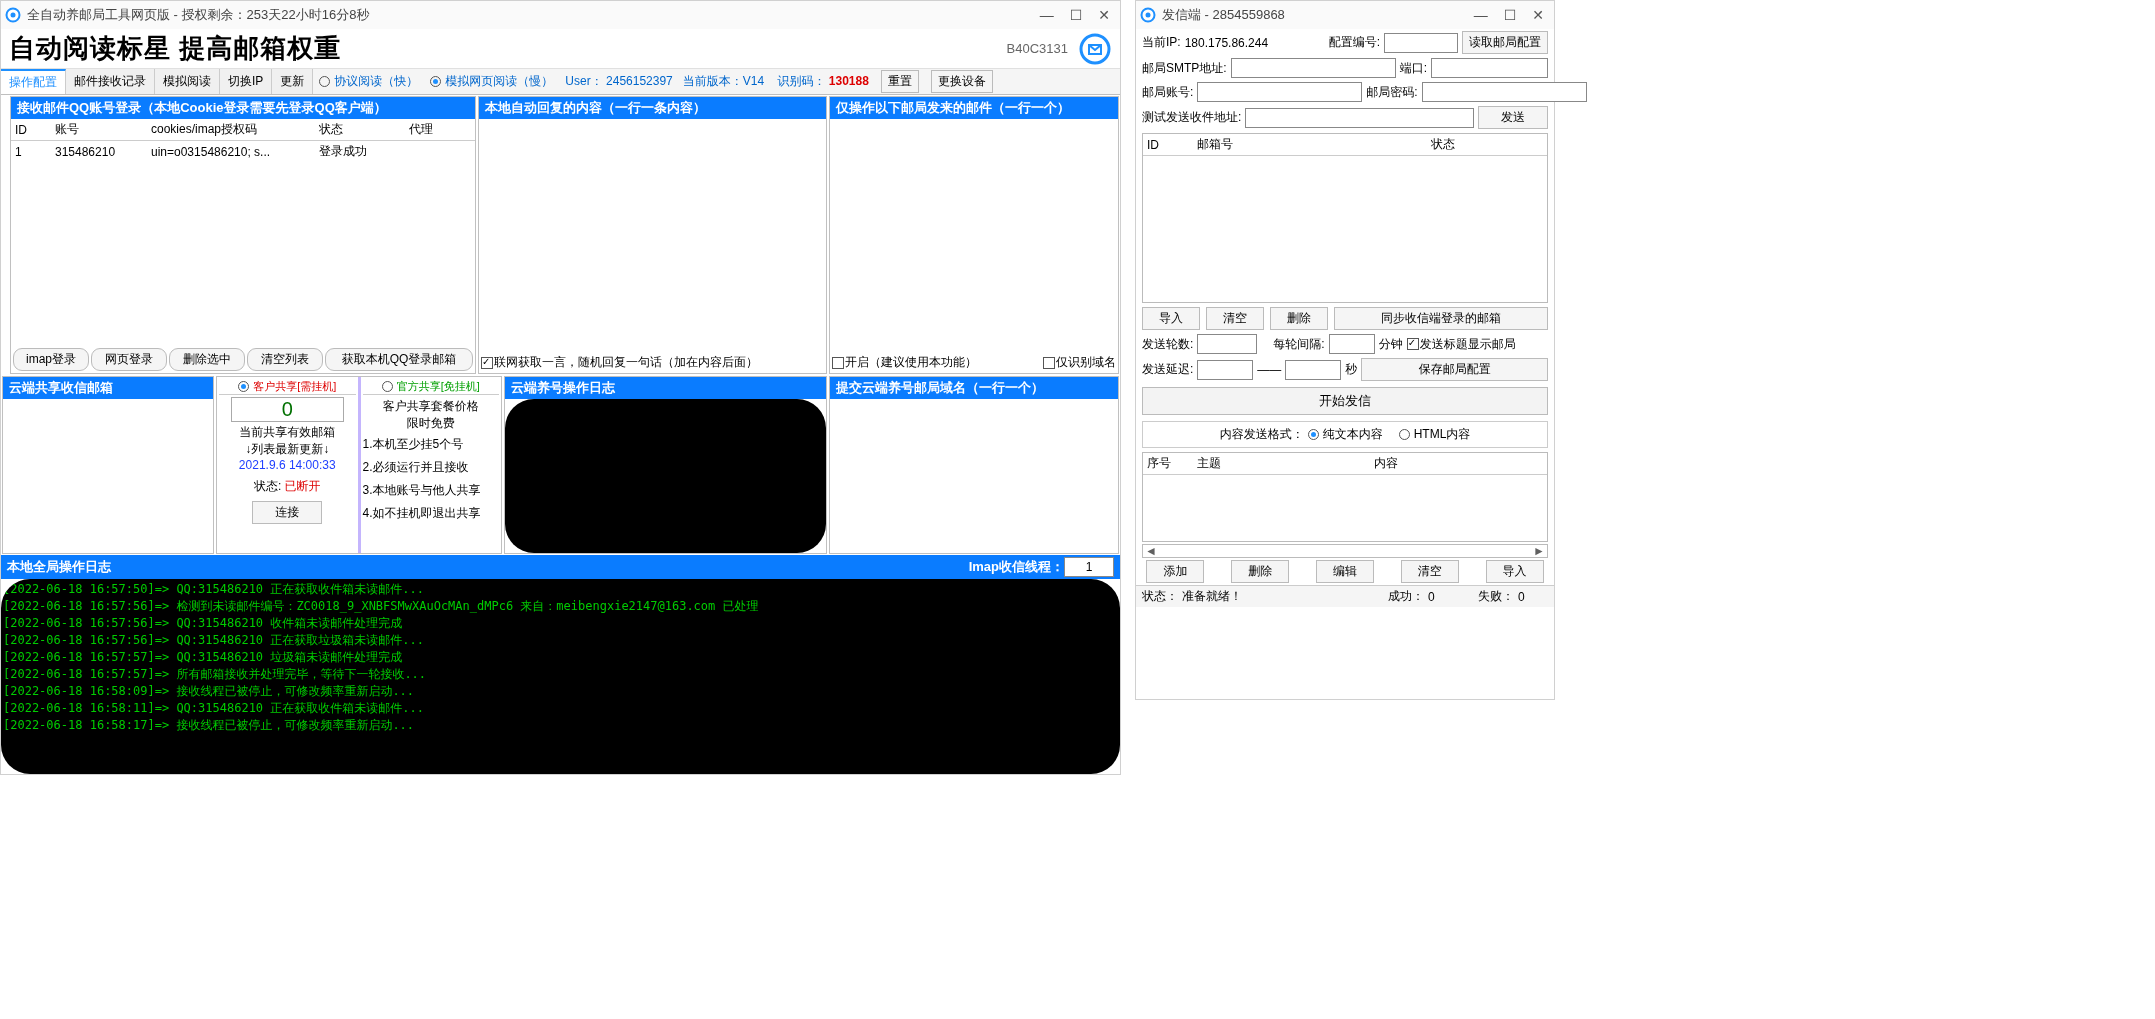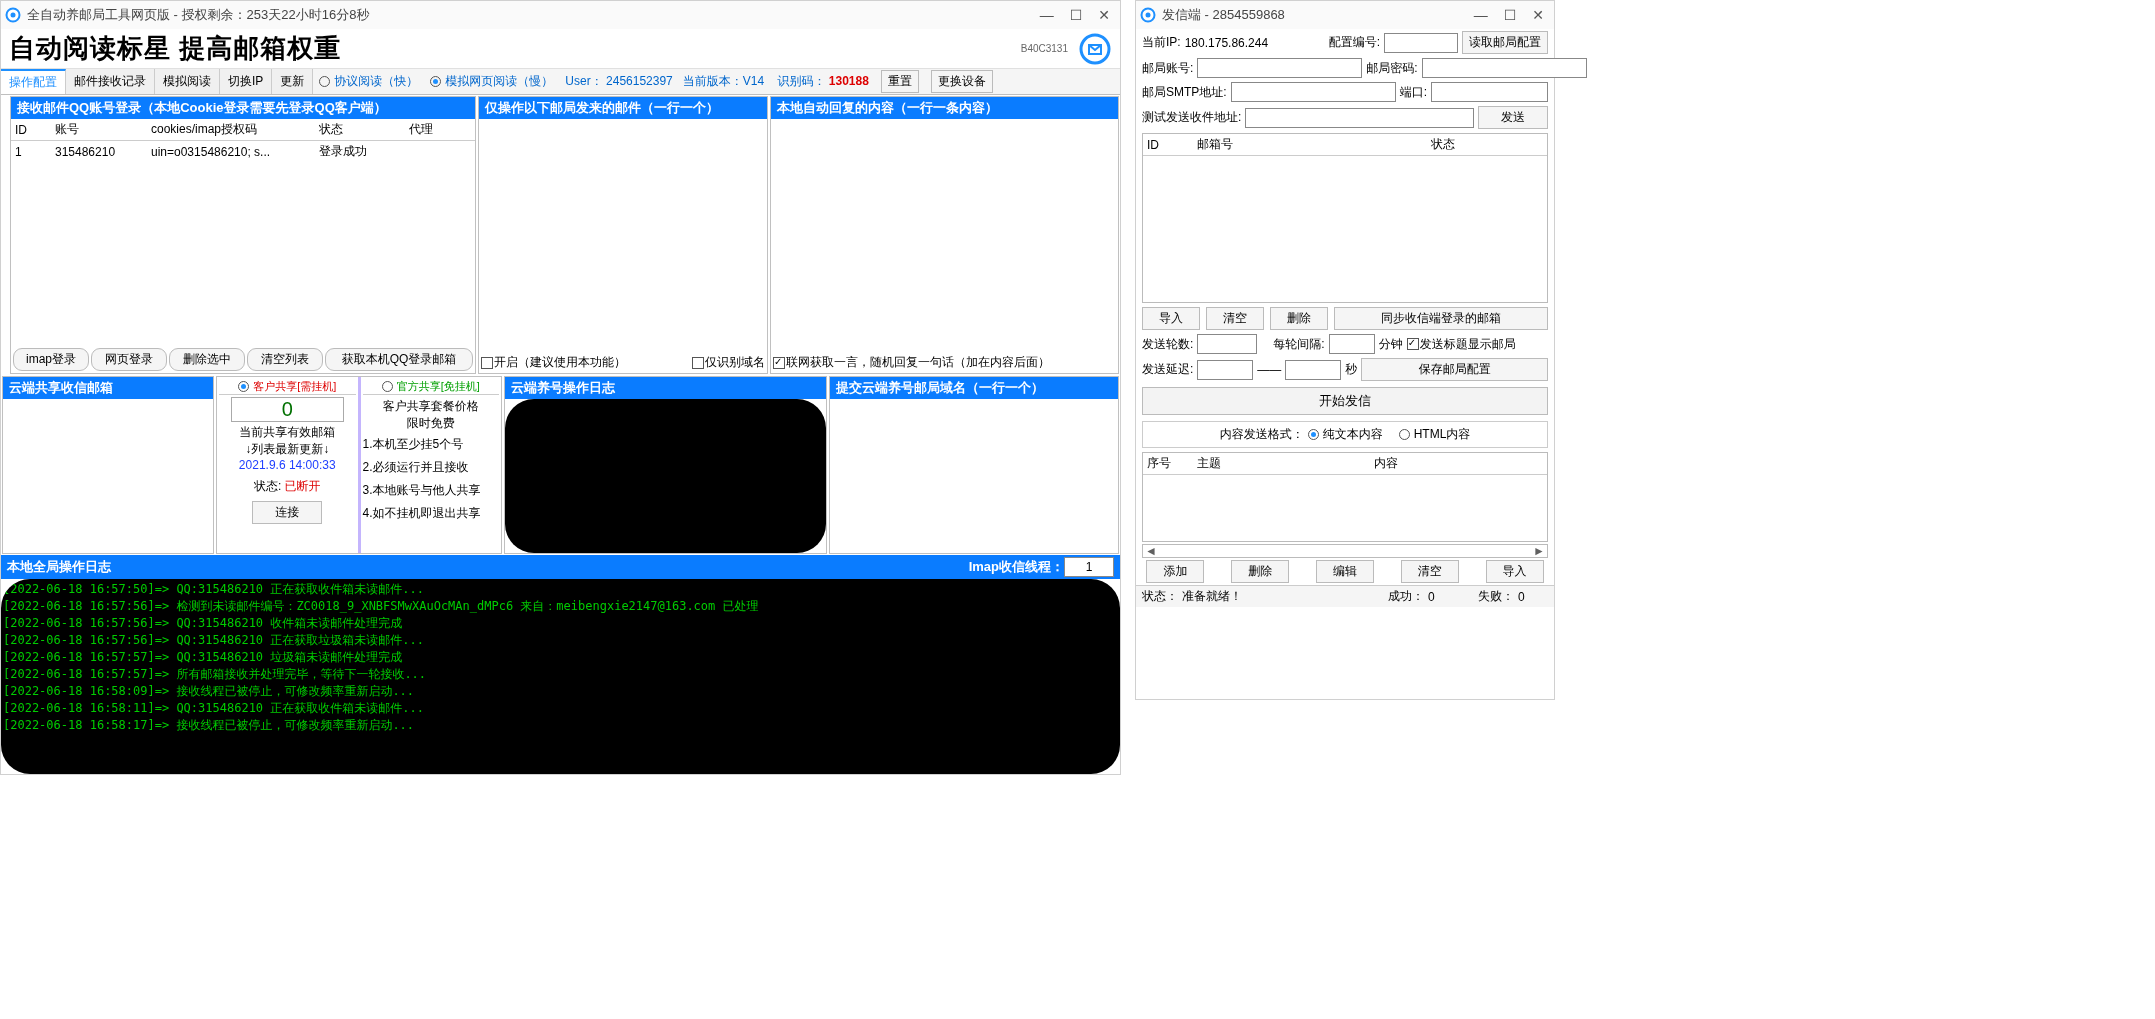--- a/index.html
+++ b/index.html
@@ -7,21 +7,21 @@
   .app { display: flex; width: 2155px; height: 1019px; }
   .window { border: 1px solid #d0d0d0; background: #fff; display: flex; flex-direction: column; }
   .titlebar { height: 28px; background: #fafafa; display: flex; align-items: center; padding: 0 4px; font-size: 13px; color: #444; }
   .title-icon { width: 16px; height: 16px; margin-right: 6px; display: inline-flex; align-items: center; justify-content: center;}
   .title-text { flex: 1; }
   .winctl { display: flex; gap: 16px; padding-right: 6px; color:#555; font-size:14px;}
   .winctl span { cursor:default; }
   .left { width: 1121px; height: 775px; }
   .banner { height: 40px; padding: 2px 8px; display:flex; align-items:center; justify-content:space-between; background:#fff; border-bottom:1px solid #e0e0e0;}
   .banner-title { font-size: 26px; font-weight: bold; letter-spacing:1px; font-family: SimHei, sans-serif;}
-  .banner-right { display:flex; align-items:center; gap:10px; font-size:10px; color:#666;}
+  .banner-right { display:flex; align-items:center; gap:10px; font-size:13px; color:#666;}
   .logo { width:34px; height:34px; }
   .tabbar { height: 26px; display: flex; align-items: stretch; border-bottom:1px solid #bfbfbf; background:#f5f5f5;}
   .tab { padding: 4px 8px; border-right:1px solid #ccc; background:#f0f0f0; display:flex; align-items:center; font-size:12px;}
   .tab.active { background:#fff; border-top:2px solid #1e90ff; color:#1e90ff;}
   .tabbar .sp { flex:1; display:flex; align-items:center; padding:0 6px; gap:12px;}
   .radio { display:inline-flex; align-items:center; gap:4px;}
   .radio .dot { width:11px; height:11px; border:1px solid #555; border-radius:50%; display:inline-block; position:relative;}
   .radio.sel .dot::after { content:""; width:5px; height:5px; background:#1e90ff; border-radius:50%; position:absolute; top:2px; left:2px;}
   .txt-blue { color:#0066cc; }
   .txt-red { color:#d00; font-weight:bold;}
@@ -144,42 +144,42 @@
           </div>
           <div class="btnrow">
             <button class="btn" style="width:76px">imap登录</button>
             <button class="btn" style="width:76px">网页登录</button>
             <button class="btn" style="width:76px">删除选中</button>
             <button class="btn" style="width:76px">清空列表</button>
             <button class="btn" style="flex:1">获取本机QQ登录邮箱</button>
           </div>
         </div>
 
+        <div class="panel" style="flex:1">
+          <div class="phdr">本地自动回复的内容（一行一条内容）</div>
+          <textarea class="pbody" style="border: none; resize: none;"></textarea>
+          <div class="btnrow">
+            <span class="chk on">
+                <span class="box"></span>
+                <span>联网获取一言，随机回复一句话（加在内容后面）</span>
+              </span>
+          </div>
+        </div>
+
         <div class="panel" style="width:290px">
           <div class="phdr">仅操作以下邮局发来的邮件（一行一个）</div>
           <textarea class="pbody" style="border: none; resize: none;"></textarea>
           <div class="btnrow" style="justify-content:space-between">
             <span class="chk">
                 <span class="box"></span>
                 <span>开启（建议使用本功能）</span>
               </span>
             <span class="chk">
                 <span class="box"></span>
                 <span>仅识别域名</span>
-              </span>
-          </div>
-        </div>
-
-        <div class="panel" style="flex:1">
-          <div class="phdr">本地自动回复的内容（一行一条内容）</div>
-          <textarea class="pbody" style="border: none; resize: none;"></textarea>
-          <div class="btnrow">
-            <span class="chk on">
-                <span class="box"></span>
-                <span>联网获取一言，随机回复一句话（加在内容后面）</span>
               </span>
           </div>
         </div>
       </div>
 
       <div class="row2">
 
         <div class="panel" style="width:212px">
           <div class="phdr">云端共享收信邮箱</div>
           <div class="pbody"></div>
@@ -260,30 +260,30 @@
     </div>
 
     <div class="formrow">
       <label>当前IP:</label>
       <span style="min-width:140px">180.175.86.244</span>
       <label>配置编号:</label>
       <input class="hr-input" style="width: 46px;">
       <button class="btn">读取邮局配置</button>
     </div>
     <div class="formrow">
+      <label>邮局SMTP地址:</label>
+      <input class="hr-input" style="">
+      <label>端口:</label>
+      <input class="hr-input" style="width: 50px;">
+    </div>
+    <div class="formrow">
       <label>邮局账号:</label>
       <input class="hr-input" style="">
       <label>邮局密码:</label>
       <input class="hr-input" style="">
-    </div>
-    <div class="formrow">
-      <label>邮局SMTP地址:</label>
-      <input class="hr-input" style="">
-      <label>端口:</label>
-      <input class="hr-input" style="width: 50px;">
     </div>
     <div class="formrow">
       <label>测试发送收件地址:</label>
       <input class="hr-input" style="">
       <button class="btn" style="width:70px">发送</button>
     </div>
 
     <div style="flex:0 0 170px;border:1px solid #bbb;margin:2px 6px;overflow:auto">
       <table>
         <tbody>

